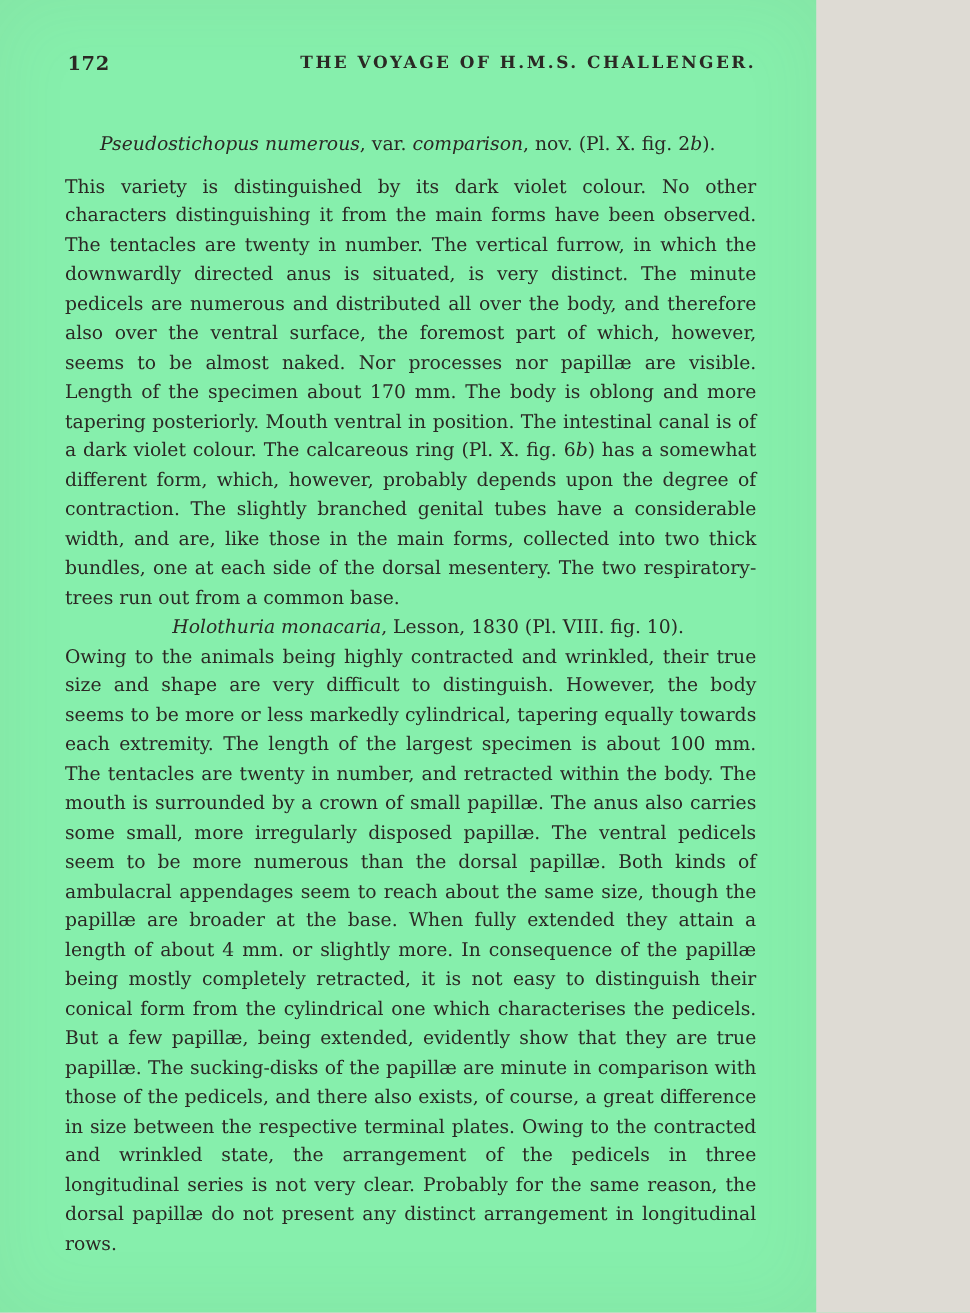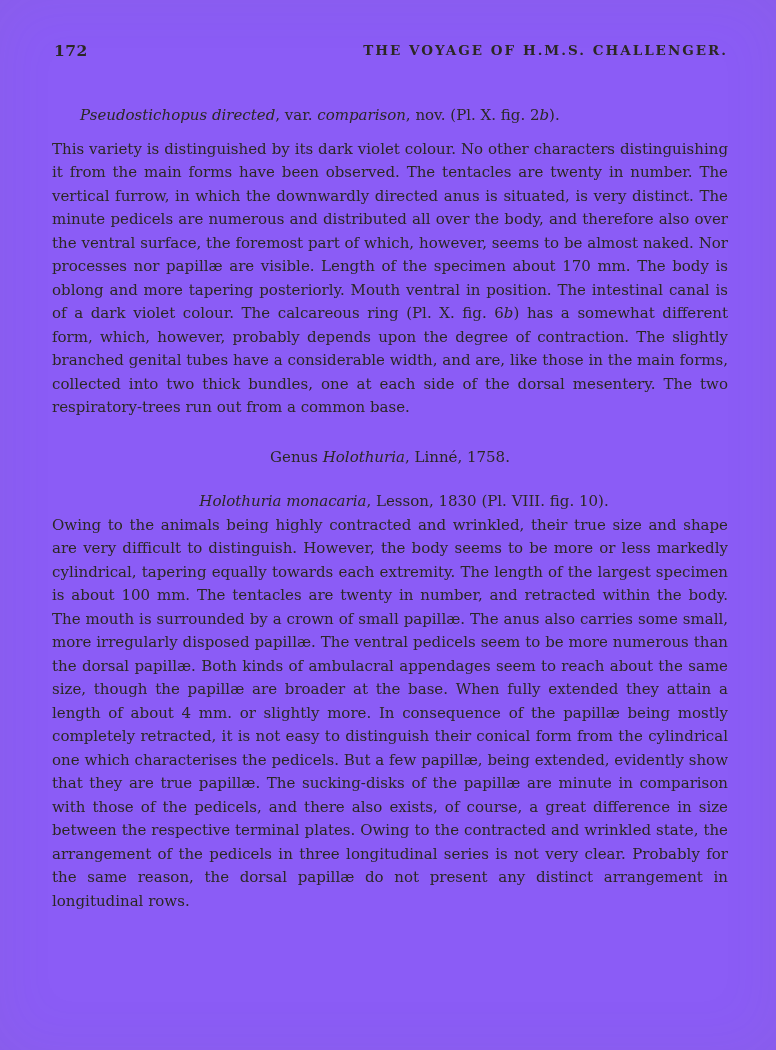--- a/index.html
+++ b/index.html
@@ -3,23 +3,23 @@
 <meta charset="utf-8">
 <style>
   * { margin: 0; padding: 0; box-sizing: border-box; }
   html, body { background: #dedbd4; }
   body {
     width: 776px;
     font-family: "DejaVu Serif", "Liberation Serif", serif;
   }
   .page {
     position: relative;
-    width: 776px;
+    width: 653px;
     height: 1050px;
-    background: #8b5cf6;
+    background: #86efac;
     color: #2b2824;
     padding: 40px 48px 0 52px;
     overflow: hidden;
     box-shadow: inset 0 0 60px rgba(120,110,90,0.08);
   }
   .running-head {
     position: relative;
     height: 22px;
     margin-bottom: 42px;
   }
@@ -65,26 +65,25 @@
 
 <div class="page">
 
   <header class="running-head">
     <span class="page-num">172</span>
     <span class="head-title">THE VOYAGE OF H.M.S. CHALLENGER.</span>
   </header>
 
   <main>
 
-    <p class="species-line-1 indent"><span class="it">Pseudostichopus directed</span><span>, var. </span><span class="it">comparison</span><span>, nov. (Pl. X. fig. 2</span><span class="it">b</span><span>).</span></p>
+    <p class="species-line-1 indent"><span class="it">Pseudostichopus numerous</span><span>, var. </span><span class="it">comparison</span><span>, nov. (Pl. X. fig. 2</span><span class="it">b</span><span>).</span></p>
 
 
     <p class="desc-1"><span>This variety is distinguished by its dark violet colour. No other characters distinguishing it from the main forms have been observed. The tentacles are twenty in number. The vertical furrow, in which the downwardly directed anus is situated, is very distinct. The minute pedicels are numerous and distributed all over the body, and therefore also over the ventral surface, the foremost part of which, however, seems to be almost naked. Nor processes nor papillæ are visible. Length of the specimen about 170 mm. The body is oblong and more tapering posteriorly. Mouth ventral in position. The intestinal canal is of a dark violet colour. The calcareous ring (Pl. X. fig. 6</span><span class="it">b</span><span>) has a somewhat different form, which, however, probably depends upon the degree of contraction. The slightly branched genital tubes have a considerable width, and are, like those in the main forms, collected into two thick bundles, one at each side of the dorsal mesentery. The two respiratory-trees run out from a common base.</span></p>
 
-    <h2 class="genus-heading"><span>Genus </span><span class="it">Holothuria</span><span>, Linné, 1758.</span></h2>
 
     <p class="species-line-2 indent"><span class="it">Holothuria monacaria</span><span>, Lesson, 1830 (Pl. VIII. fig. 10).</span></p>
 
 
     <p class="desc-2"><span>Owing to the animals being highly contracted and wrinkled, their true size and shape are very difficult to distinguish. However, the body seems to be more or less markedly cylindrical, tapering equally towards each extremity. The length of the largest specimen is about 100 mm. The tentacles are twenty in number, and retracted within the body. The mouth is surrounded by a crown of small papillæ. The anus also carries some small, more irregularly disposed papillæ. The ventral pedicels seem to be more numerous than the dorsal papillæ. Both kinds of ambulacral appendages seem to reach about the same size, though the papillæ are broader at the base. When fully extended they attain a length of about 4 mm. or slightly more. In consequence of the papillæ being mostly completely retracted, it is not easy to distinguish their conical form from the cylindrical one which characterises the pedicels. But a few papillæ, being extended, evidently show that they are true papillæ. The sucking-disks of the papillæ are minute in comparison with those of the pedicels, and there also exists, of course, a great difference in size between the respective terminal plates. Owing to the contracted and wrinkled state, the arrangement of the pedicels in three longitudinal series is not very clear. Probably for the same reason, the dorsal papillæ do not present any distinct arrangement in longitudinal rows.</span></p>
 
   </main>
 </div>
 
 </body></html>

